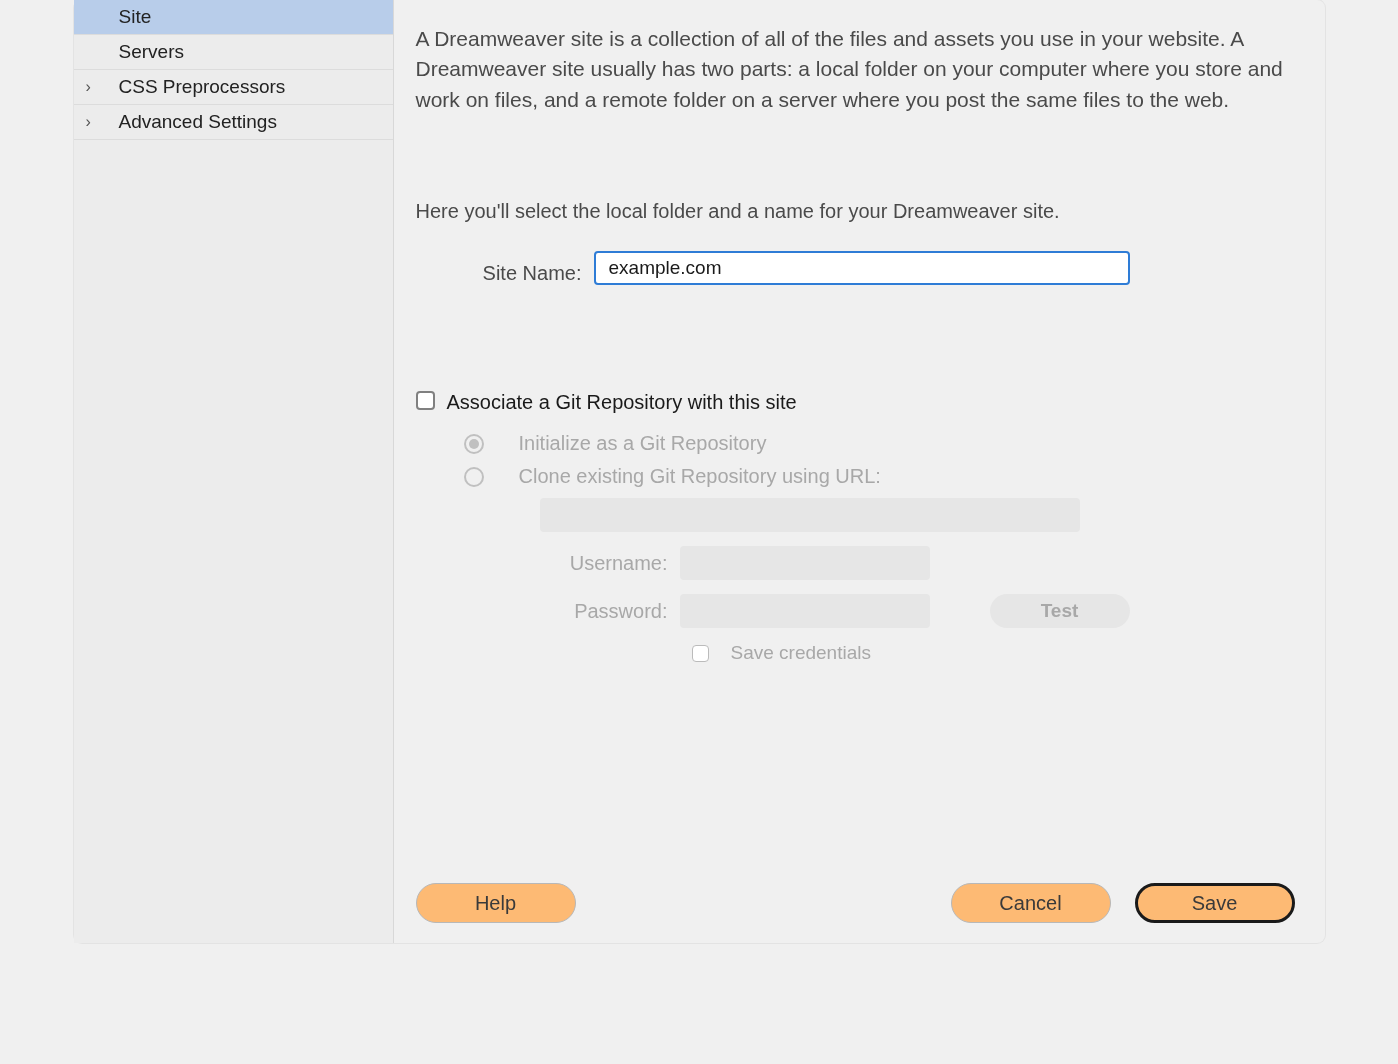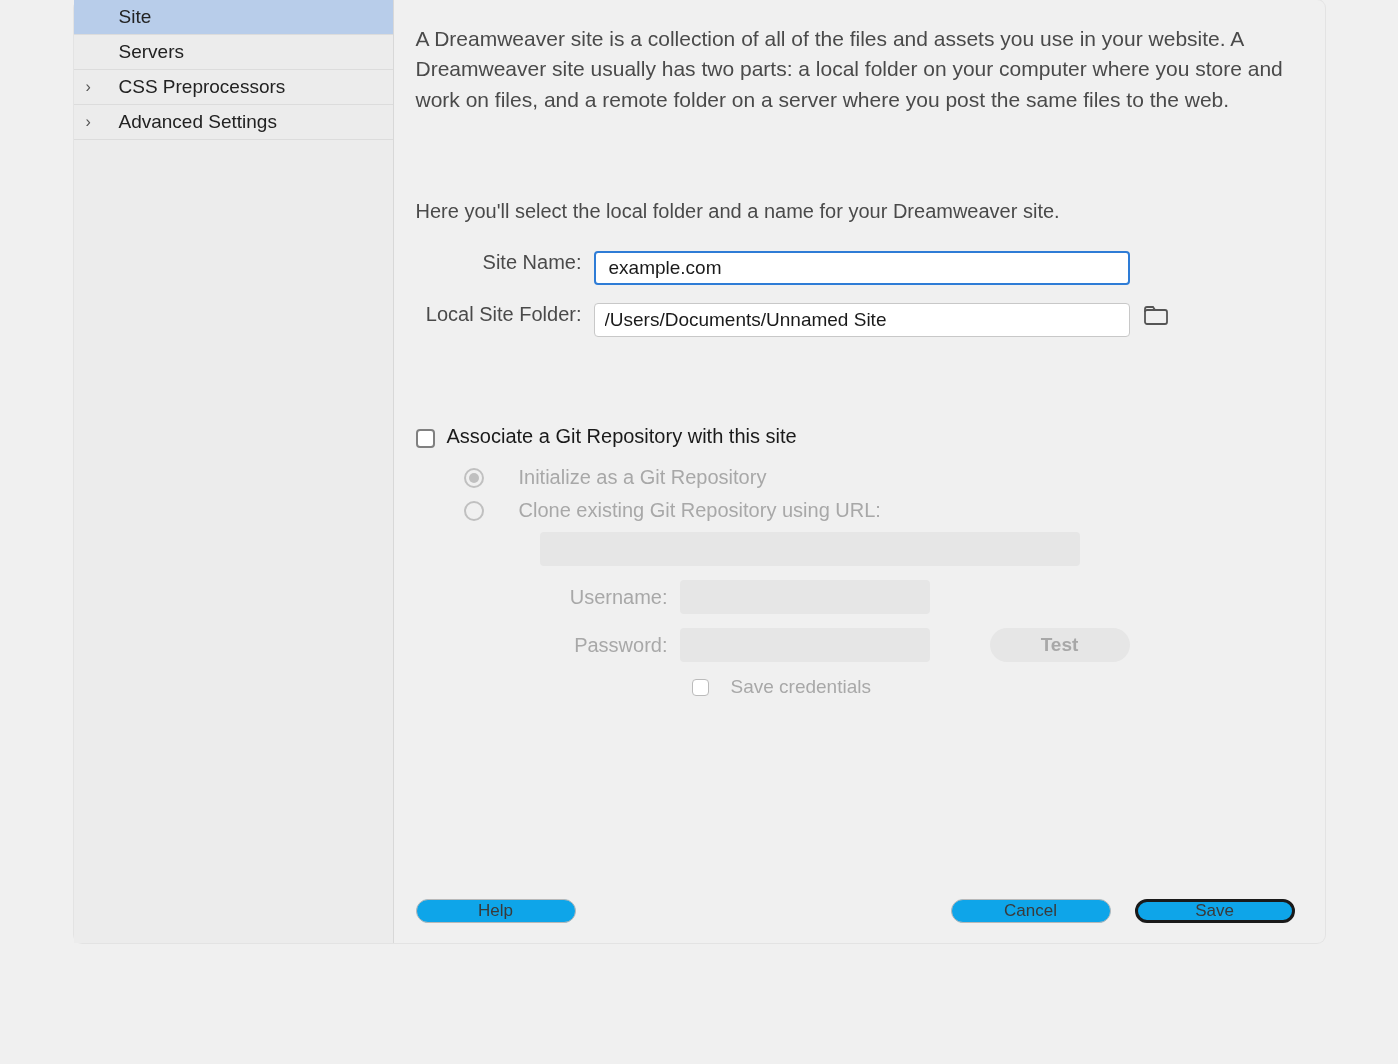--- a/index.html
+++ b/index.html
@@ -78,22 +78,22 @@
       color: #4a4a4a;
       margin-bottom: 85px;
     }
     .subdesc {
       font-size: 20px;
       color: #4a4a4a;
       margin-bottom: 28px;
     }
     .form-row {
       display: flex;
-      align-items: flex-start;
-      margin-bottom: 18px;
+      align-items: flex-end;
+      margin-bottom: 24px;
     }
     .form-label {
       width: 178px;
       text-align: right;
       font-size: 20px;
       color: #4a4a4a;
       padding-right: 12px;
     }
     .text-input {
       height: 34px;
@@ -121,22 +121,23 @@
       display: flex;
       align-items: center;
       justify-content: center;
       cursor: default;
     }
     .git-section {
       margin-top: 70px;
     }
     .checkbox-row {
       display: flex;
-      align-items: flex-end;
+      align-items: flex-start;
       margin-bottom: 18px;
+      margin-top: 12px;
     }
     .checkbox {
       width: 19px;
       height: 19px;
       border: 2px solid #808080;
       border-radius: 4px;
       margin-right: 12px;
       background: #fff;
     }
     .checkbox.small {
@@ -228,25 +229,25 @@
       color: #a8a8a8;
       margin-left: 10px;
     }
     .footer {
       margin-top: auto;
       display: flex;
       align-items: center;
       padding-top: 20px;
     }
     .pill-btn {
-      height: 24px;
+      height: 40px;
       border-radius: 20px;
       border: 1.5px solid #b8b8b8;
-      background: #0ea5e9;
-      font-size: 17px;
+      background: #fdba74;
+      font-size: 20px;
       color: #3a3a3a;
       cursor: default;
       display: flex;
       align-items: center;
       justify-content: center;
     }
     .help-btn {
       width: 160px;
     }
     .cancel-btn {
@@ -284,30 +285,20 @@
 
     <div class="main">
       <div class="description">A Dreamweaver site is a collection of all of the files and assets you use in your website. A Dreamweaver site usually has two parts: a local folder on your computer where you store and work on files, and a remote folder on a server where you post the same files to the web.</div>
       <div class="subdesc">Here you'll select the local folder and a name for your Dreamweaver site.</div>
 
       <div class="form-row">
         <div class="form-label">Site Name:</div>
         <input class="text-input site-name-input focused" type="text" value="example.com" style="">
       </div>
 
-      <div class="form-row">
-        <div class="form-label">Local Site Folder:</div>
-        <input class="text-input folder-input" type="text" value="/Users/Documents/Unnamed Site" style="">
-        <div class="browse-btn">
-          <svg width="24" height="20" viewBox="0 0 24 20">
-            <rect x="1" y="5" width="22" height="14" rx="2" fill="none" stroke="#555" stroke-width="1.8"></rect>
-            <path d="M1 7 L1 4 Q1 2 3 2 L9 2 L11 5" fill="none" stroke="#555" stroke-width="1.8"></path>
-          </svg>
-        </div>
-      </div>
 
       <div class="git-section">
         <div class="checkbox-row">
           <div class="checkbox"></div>
           <span class="checkbox-label">Associate a Git Repository with this site</span>
         </div>
 
         <div class="radio-group">
           <div class="radio-row">
             <div class="radio checked"></div>

